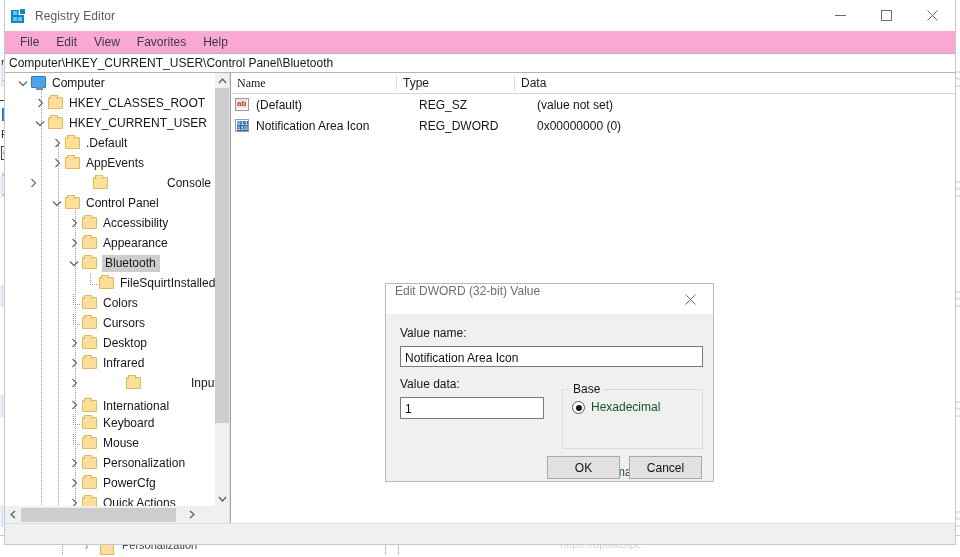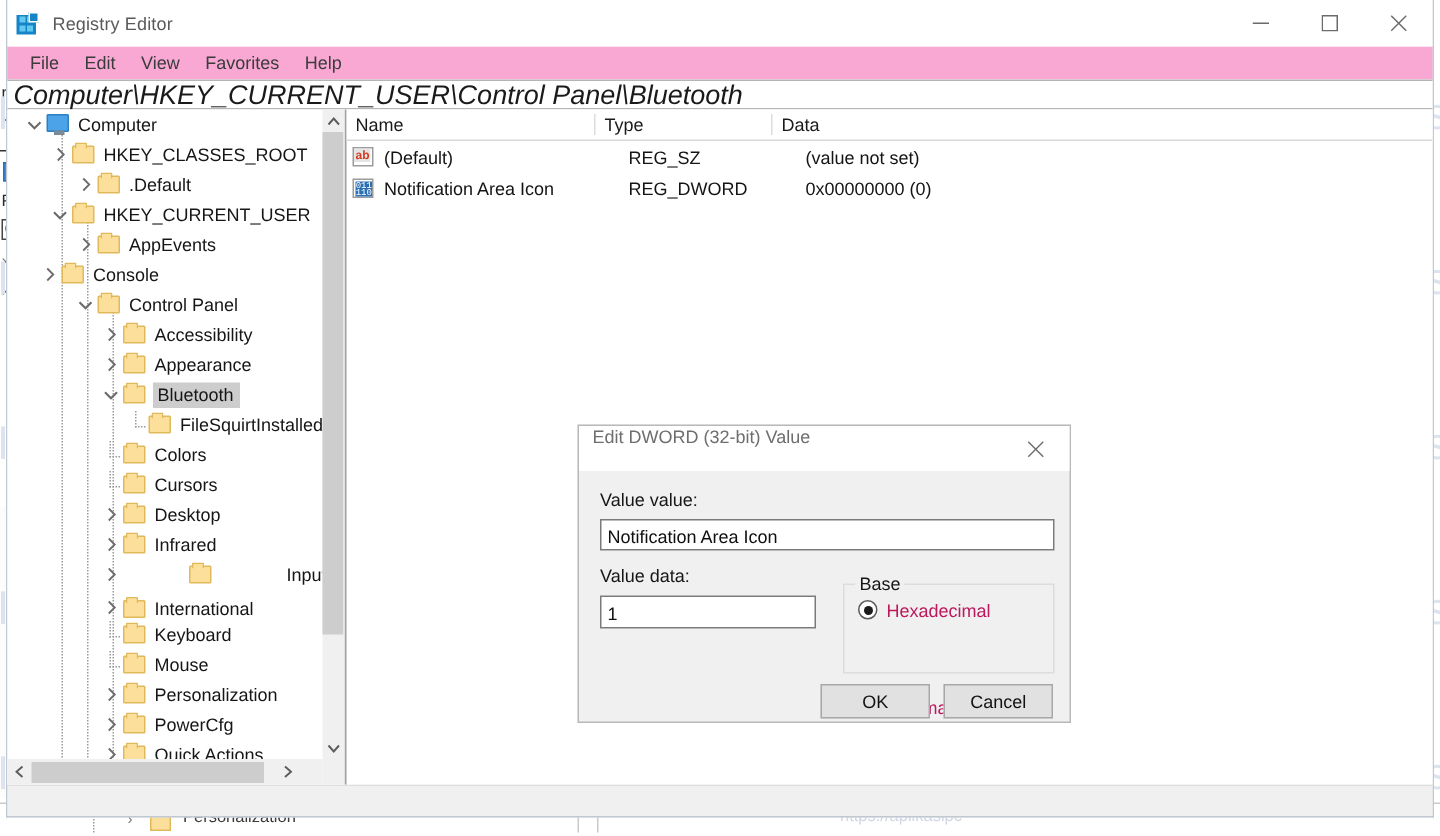--- a/index.html
+++ b/index.html
@@ -122,23 +122,22 @@
     height: 20px;
     background: #ffffff;
     border-top: 1px solid #b5b5b5;
     border-bottom: 1px solid #b5b5b5;
     display: flex;
     align-items: center;
     padding-left: 4px;
     flex: none;
   }
   .addressbar span {
-    font-size: 18px;
+    font-size: 12px;
     color: #1a1a1a;
-    font-style: italic;
   }
 
   
   .content {
     flex: 1;
     display: flex;
     background: #f0f0f0;
     min-height: 0;
     position: relative;
   }
@@ -360,23 +359,23 @@
     top: -8px; left: 7px;
     background: #f0f0f0;
     padding: 0 3px;
     font-size: 12px;
     color: #161616;
     text-align: center;
   }
   .radio-row {
     position: absolute;
     display: flex;
-    align-items: flex-start;
-    font-size: 12px;
-    color: #be185d;
+    align-items: flex-end;
+    font-size: 12px;
+    color: #14532d;
   }
   .radio {
     width: 13px; height: 13px;
     border-radius: 50%;
     border: 1px solid #5a5a5a;
     background: #ffffff;
     margin-right: 6px;
     flex: none;
     position: relative;
   }
@@ -556,54 +555,54 @@
               <span class="exp">
                 <svg width="7" height="10" viewBox="0 0 7 10">
                   <polyline points="1.5,1 5.5,5 1.5,9" fill="none" stroke="currentColor" stroke-width="1.2"></polyline>
                 </svg>
               </span>
               <span class="folder">
                 <span class="folder-shape"></span>
               </span>
               <span class="lbl">HKEY_CLASSES_ROOT</span>
             </div>
-            <div class="tnode" style="padding-left: 44px;">
-              <span class="exp">
-                <svg width="7" height="10" viewBox="0 0 7 10">
-                  <polyline points="1.5,1 5.5,5 1.5,9" fill="none" stroke="currentColor" stroke-width="1.2"></polyline>
-                </svg>
-              </span>
-              <span class="folder">
-                <span class="folder-shape"></span>
-              </span>
-              <span class="lbl">.Default</span>
-            </div>
             <div class="tnode" style="padding-left: 27px;">
               <span class="exp">
                 <svg width="10" height="7" viewBox="0 0 10 7">
                   <polyline points="1,1.5 5,5.5 9,1.5" fill="none" stroke="currentColor" stroke-width="1.4"></polyline>
                 </svg>
               </span>
               <span class="folder">
                 <span class="folder-shape"></span>
               </span>
               <span class="lbl">HKEY_CURRENT_USER</span>
             </div>
             <div class="tnode" style="padding-left: 44px;">
               <span class="exp">
                 <svg width="7" height="10" viewBox="0 0 7 10">
                   <polyline points="1.5,1 5.5,5 1.5,9" fill="none" stroke="currentColor" stroke-width="1.2"></polyline>
                 </svg>
               </span>
               <span class="folder">
                 <span class="folder-shape"></span>
               </span>
+              <span class="lbl">.Default</span>
+            </div>
+            <div class="tnode" style="padding-left: 44px;">
+              <span class="exp">
+                <svg width="7" height="10" viewBox="0 0 7 10">
+                  <polyline points="1.5,1 5.5,5 1.5,9" fill="none" stroke="currentColor" stroke-width="1.2"></polyline>
+                </svg>
+              </span>
+              <span class="folder">
+                <span class="folder-shape"></span>
+              </span>
               <span class="lbl">AppEvents</span>
             </div>
-            <div class="tnode" style="padding-left: 20px;">
+            <div class="tnode" style="padding-left: 20px; justify-content: space-between;">
               <span class="exp">
                 <svg width="7" height="10" viewBox="0 0 7 10">
                   <polyline points="1.5,1 5.5,5 1.5,9" fill="none" stroke="currentColor" stroke-width="1.2"></polyline>
                 </svg>
               </span>
               <span class="folder">
                 <span class="folder-shape"></span>
               </span>
               <span class="lbl">Console</span>
             </div>
@@ -790,21 +789,21 @@
             <svg width="6" height="9" viewBox="0 0 6 9">
                 <polyline points="1,1 5,4.5 1,8" fill="none" stroke="currentColor" stroke-width="1.3"></polyline>
               </svg>
           </div>
         </div>
         <div class="corner"></div>
       </div>
 
       <div class="listpane">
         <div class="lheader" id="listheader">
-            <div class="lh-cell" style="width: 166px;"><span>Name</span></div>
+            <div class="lh-cell" style="width: 166px; font-family: Liberation Serif, serif;"><span>Name</span></div>
             <div class="lh-cell" style="width: 118px;"><span>Type</span></div>
             <div class="lh-cell last" style="width: 240px;"><span>Data</span></div>
           </div>
         <div id="listrows">
             <div class="lrow">
               <div class="lc-name" style="width: 182px;">
                 <span class="ico">
                   <span class="ab-ico">
                     <span class="ab-t">ab</span>
                   </span>
@@ -866,21 +865,21 @@
     <div class="dlg-title">
       <div class="t">Edit DWORD (32-bit) Value</div>
       <div class="dlg-close">
         <svg width="11" height="11" viewBox="0 0 11 11">
             <line x1="0.5" y1="0.5" x2="10.5" y2="10.5" stroke="currentColor" stroke-width="1"></line>
             <line x1="10.5" y1="0.5" x2="0.5" y2="10.5" stroke="currentColor" stroke-width="1"></line>
           </svg>
       </div>
     </div>
     <div class="dlg-body">
-      <div class="dlg-label" style="left:14px; top:12px;">Value value:</div>
+      <div class="dlg-label" style="left:14px; top:12px;">Value name:</div>
       <div class="dlg-input" style="left:14px; top:32px; width:303px; height:21px;">
         <span>Notification Area Icon</span>
       </div>
 
       <div class="dlg-label" style="left:14px; top:63px;">Value data:</div>
       <div class="dlg-input" style="left:14px; top:83px; width:144px; height:22px;">
         <span>1</span>
       </div>
 
       <div class="group" style="left:176px; top:75px; width:141px; height:60px;">

